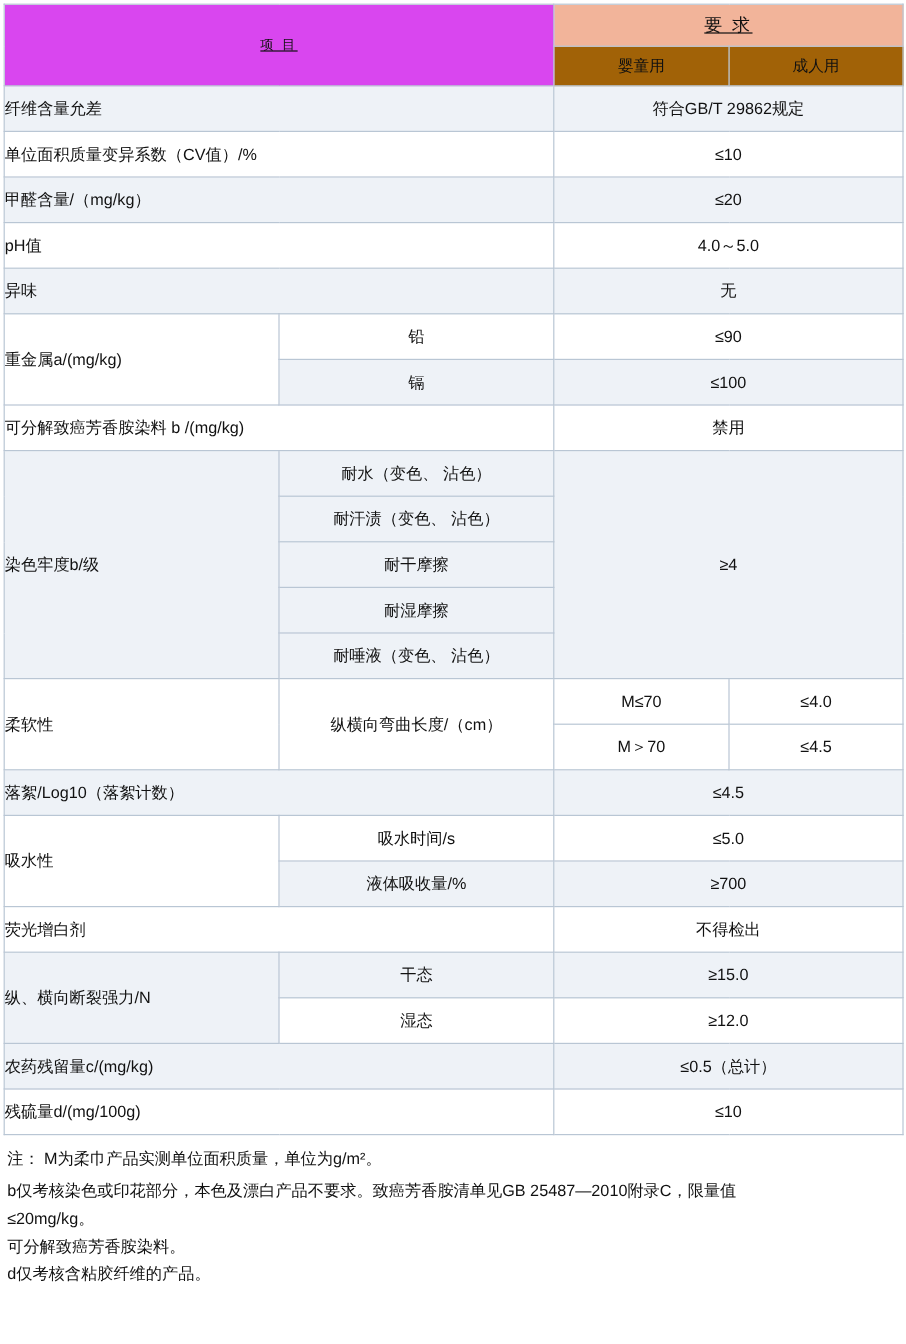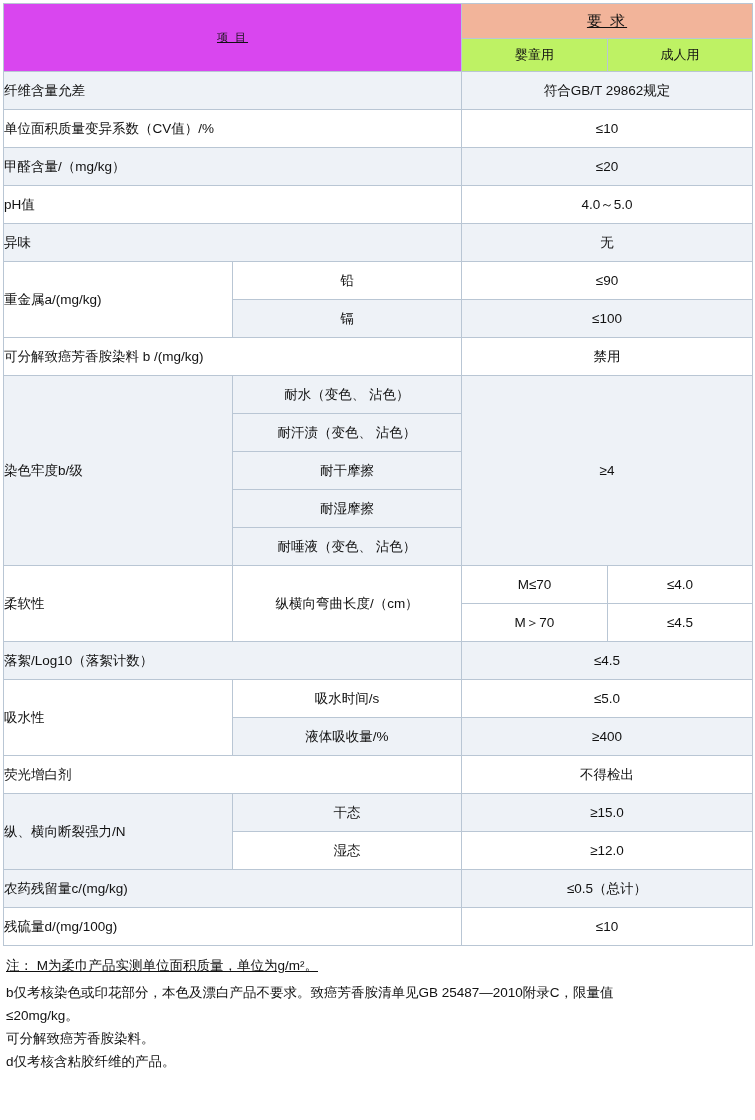--- a/index.html
+++ b/index.html
@@ -41,21 +41,21 @@
   .hdr-req {
     background: #f2b49a;
     text-align: center;
     font-weight: bold;
     font-size: 15px;
     letter-spacing: 2px;
     height: 34px;
     text-decoration: underline;
   }
   .hdr-sub {
-    background: #bef264;
+    background: #a16207;
     text-align: center;
     font-size: 13px;
     height: 32px;
   }
   .rowlabel {
     padding: 0 10px;
     height: 37px;
     font-size: 13.5px;
   }
   .sublabel {
@@ -76,21 +76,21 @@
     background: #ffffff;
   }
   td.shade { background: #eef2f7; }
   td.plain { background: #ffffff; }
   .notes {
     margin: 9px 0 0 6px;
     line-height: 1.55;
     font-size: 13.5px;
   }
   .notes div { padding: 1px 0; }
-  .note-first { margin-bottom: 4px; text-decoration: underline; }
+  .note-first { margin-bottom: 4px; }
 </style>
 </head>
 <body>
 
 <div class="sheet">
 
   <table class="spec">
     <colgroup>
       <col style="width:229px">
       <col style="width:229px">
@@ -182,21 +182,21 @@
         <td class="value" colspan="2">≤4.5</td>
       </tr>
 
       <tr>
         <td class="rowlabel plain" rowspan="2">吸水性</td>
         <td class="sublabel plain">吸水时间/s</td>
         <td class="value plain" colspan="2">≤5.0</td>
       </tr>
       <tr>
         <td class="sublabel shade">液体吸收量/%</td>
-        <td class="value shade" colspan="2">≥400</td>
+        <td class="value shade" colspan="2">≥700</td>
       </tr>
 
       <tr class="plain">
         <td class="rowlabel" colspan="2">荧光增白剂</td>
         <td class="value" colspan="2">不得检出</td>
       </tr>
 
       <tr>
         <td class="rowlabel shade" rowspan="2">纵、横向断裂强力/N</td>
         <td class="sublabel shade">干态</td>

